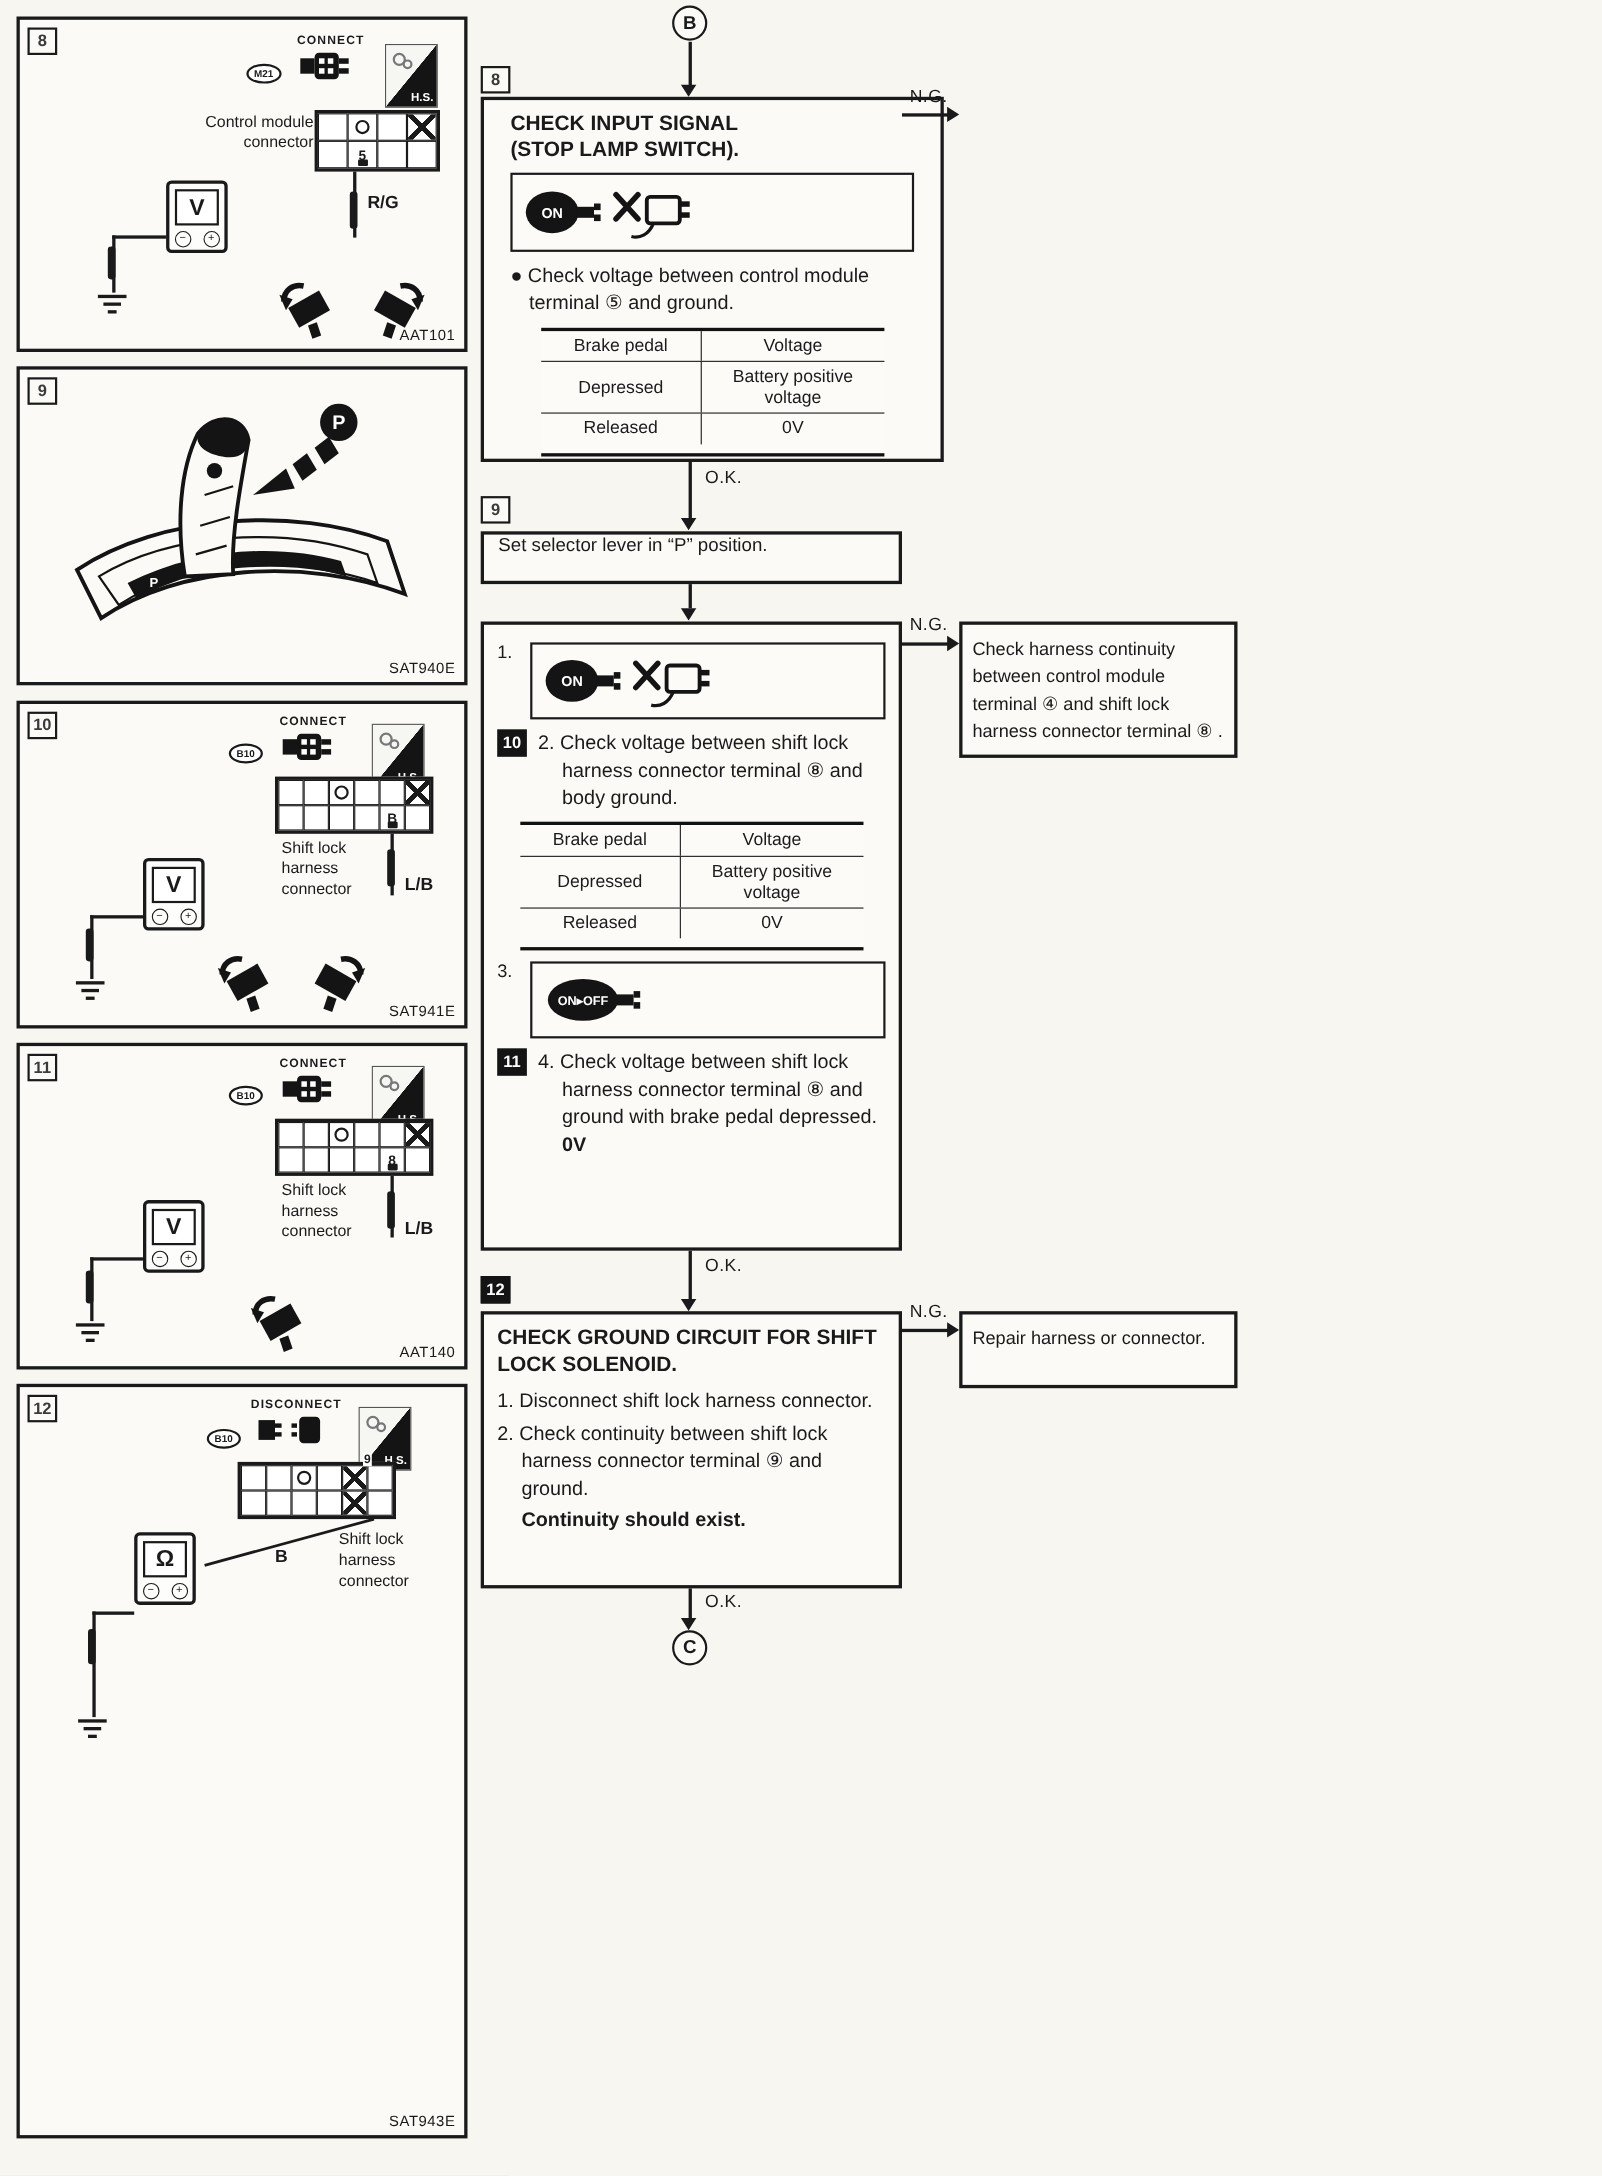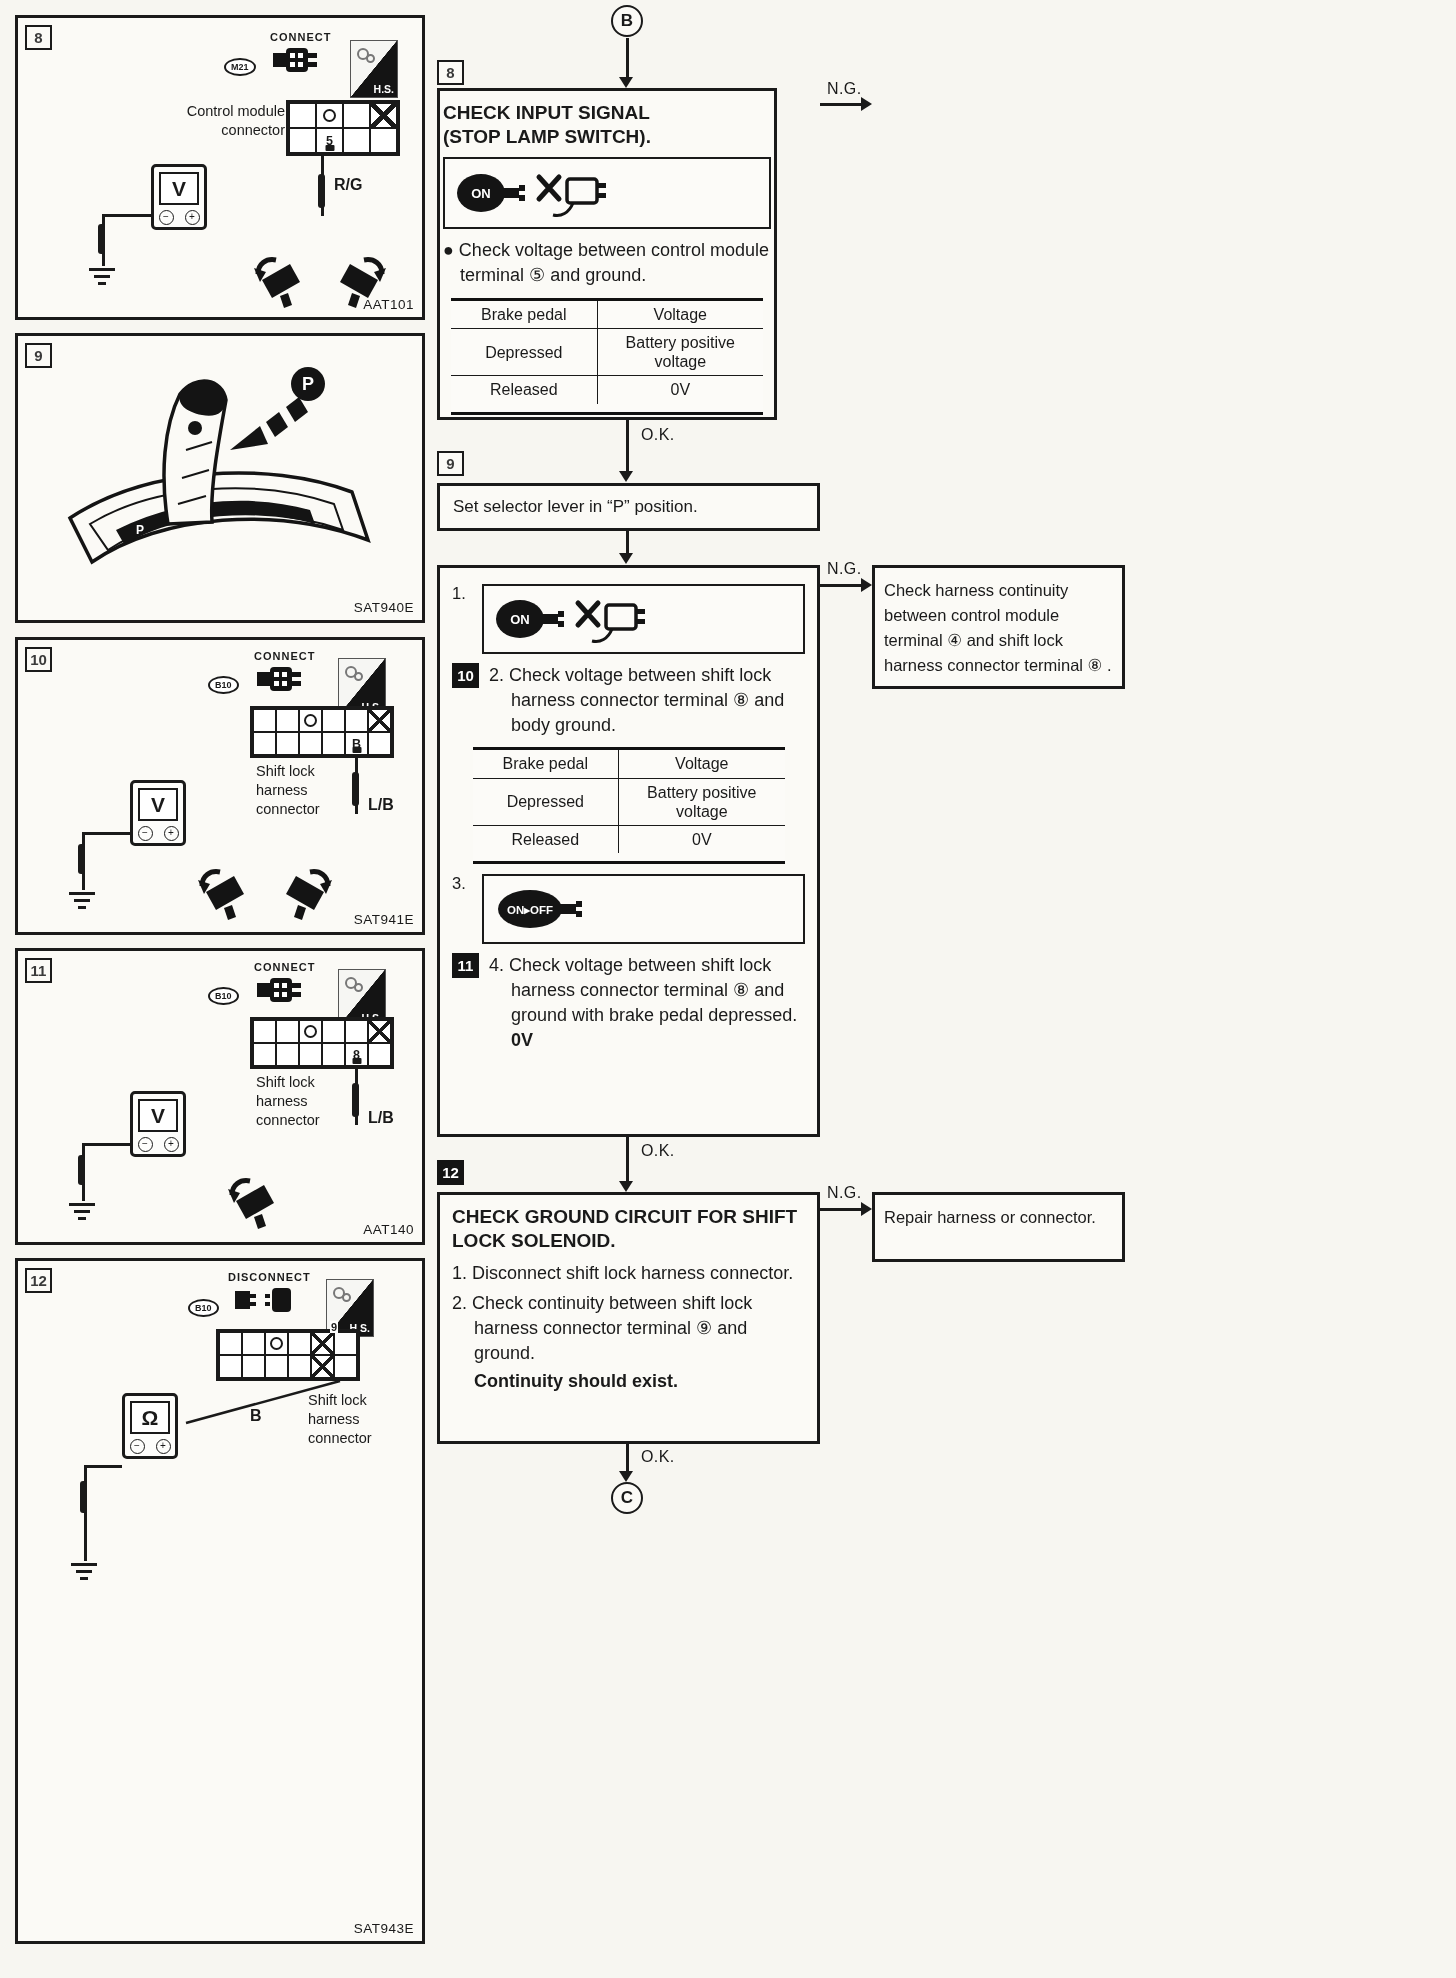--- a/index.html
+++ b/index.html
@@ -341,21 +341,21 @@
         <i class="g3"></i>
       </div>
     <div class="code">SAT943E</div>
   </div>
 
   <div class="conn-circle" style="left:611px;top:5px">B</div>
   <div class="vline" style="left:626px;top:38px;height:40px"></div>
   <div class="arrd" style="left:619px;top:77px"></div>
 
   <div class="badge" style="left:437px;top:60px">8</div>
-  <div class="flowbox" style="left:437px;top:88px;width:340px;height:332px;padding:10px 3px">
+  <div class="flowbox" style="left:437px;top:88px;width:421px;height:332px;padding:10px 24px">
     <div class="title">CHECK INPUT SIGNAL
 (STOP LAMP SWITCH).</div>
     <div class="icon-strip" style="height:72px;margin-top:8px">
       <svg width="88" height="56" viewBox="0 0 88 56">
         <ellipse cx="36" cy="28" rx="24" ry="19" fill="#141414"></ellipse>
           <rect x="58" y="23" width="16" height="10" fill="#141414"></rect>
         <rect x="74" y="20" width="6" height="6" fill="#141414"></rect>
           <rect x="74" y="30" width="6" height="6" fill="#141414"></rect>
         <text x="36" y="33" text-anchor="middle" fill="#fff" font-size="13" font-weight="bold">ON</text>
       </svg>
@@ -382,21 +382,21 @@
         <div class="vcell">0V</div>
       </div>
     </div>
   </div>
 
   <div class="vline" style="left:626px;top:420px;height:51px"></div>
   <div class="arrd" style="left:619px;top:471px"></div>
   <div class="oklabel" style="left:641px;top:426px">O.K.</div>
 
   <div class="badge" style="left:437px;top:451px">9</div>
-  <div class="flowbox p-ok" style="left:437px;top:483px;width:383px;height:48px;display:flex;align-items:center;padding-left:13px">
+  <div class="flowbox p-ok" style="left:437px;top:483px;width:383px;height:48px;display:flex;padding-left:13px">
     <span>Set selector lever in “P” position.</span>
   </div>
 
   <div class="vline" style="left:626px;top:531px;height:22px"></div>
   <div class="arrd" style="left:619px;top:553px"></div>
 
   <div class="flowbox" style="left:437px;top:565px;width:383px;height:572px;padding:10px 12px">
     <div class="itemrow" style="margin-top:6px">
       <span class="itemnum">1.</span>
       <div class="icon-strip" style="flex:1;height:70px">

